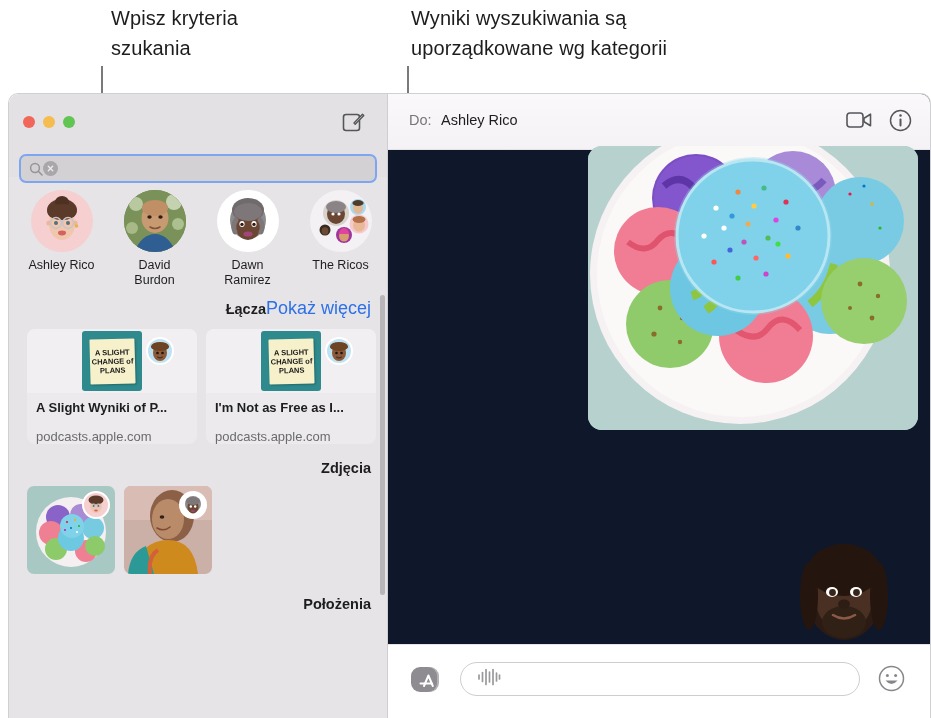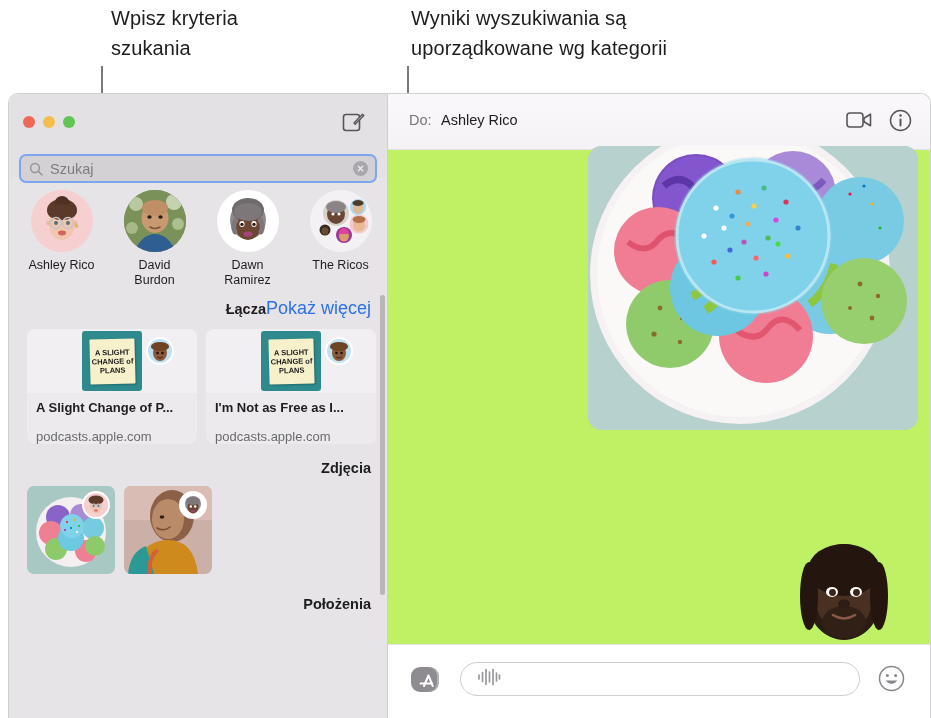--- a/index.html
+++ b/index.html
@@ -178,21 +178,21 @@
   }
   .photo-av {
     position: absolute; right: 5px; top: 5px;
     width: 28px; height: 28px; border-radius: 50%;
     border: 2px solid #fff; overflow: hidden;
   }
 
   
   #conv {
     position: absolute; left: 378px; top: 0; right: 0; bottom: 0;
-    background: #bef264;
+    background: #0f172a;
     border-left: 1px solid #cfcdd0;
   }
   #conv-head {
     height: 56px; position: relative;
     background: linear-gradient(#faf8fa, #f4f2f5);
     border-bottom: 1px solid #e4e2e5;
   }
   .to-label {
     position: absolute; left: 21px; top: 18px;
     font-size: 14.5px; color: #76767a;
@@ -289,21 +289,20 @@
           </svg>
         </div>
 
         <div class="search-wrap">
           <span class="search-icon">
             <svg width="14" height="14" viewBox="0 0 14 14">
               <circle cx="6" cy="6" r="4.4" fill="none" stroke="#636368" stroke-width="1.5"></circle>
               <line x1="9.3" y1="9.3" x2="13" y2="13" stroke="#636368" stroke-width="1.6" stroke-linecap="round"></line>
             </svg>
           </span>
-          <input class="search-input" type="text" placeholder="Szukaj" style="">
           <span class="clear-btn">
             <svg width="9" height="9" viewBox="0 0 9 9">
               <line x1="2.3" y1="2.3" x2="6.7" y2="6.7" stroke="#eceaec" stroke-width="1.4" stroke-linecap="round"></line>
               <line x1="6.7" y1="2.3" x2="2.3" y2="6.7" stroke="#eceaec" stroke-width="1.4" stroke-linecap="round"></line>
             </svg>
           </span>
         </div>
       </div>
 
       <div id="sidebar-scroll">
@@ -413,21 +412,21 @@
                   <ellipse cx="12" cy="14" rx="7" ry="8" fill="#8a5a3b"></ellipse>
                   <ellipse cx="12" cy="7.5" rx="9" ry="4.6" fill="#6d4524"></ellipse>
                   <rect x="3.5" y="7" width="17" height="2.4" rx="1.2" fill="#6d4524"></rect>
                   <circle cx="9.5" cy="14" r="1.3" fill="#1e1410"></circle>
                   <circle cx="14.5" cy="14" r="1.3" fill="#1e1410"></circle>
                   <path d="M9.5 18 q2.5 1.8 5 0" stroke="#4e3020" stroke-width="1.1" fill="none" stroke-linecap="round"></path>
                 </svg>
               </div>
             </div>
             <div class="link-meta">
-              <div class="link-title">A Slight Change of P...</div>
+              <div class="link-title">A Slight Wyniki of P...</div>
               <div class="link-host">podcasts.apple.com</div>
             </div>
           </div>
 
           <div class="link-card">
             <div class="link-thumb">
               <div class="podcast-art">
                 <div class="podcast-note">A SLIGHT
 CHANGE of
 PLANS</div>

